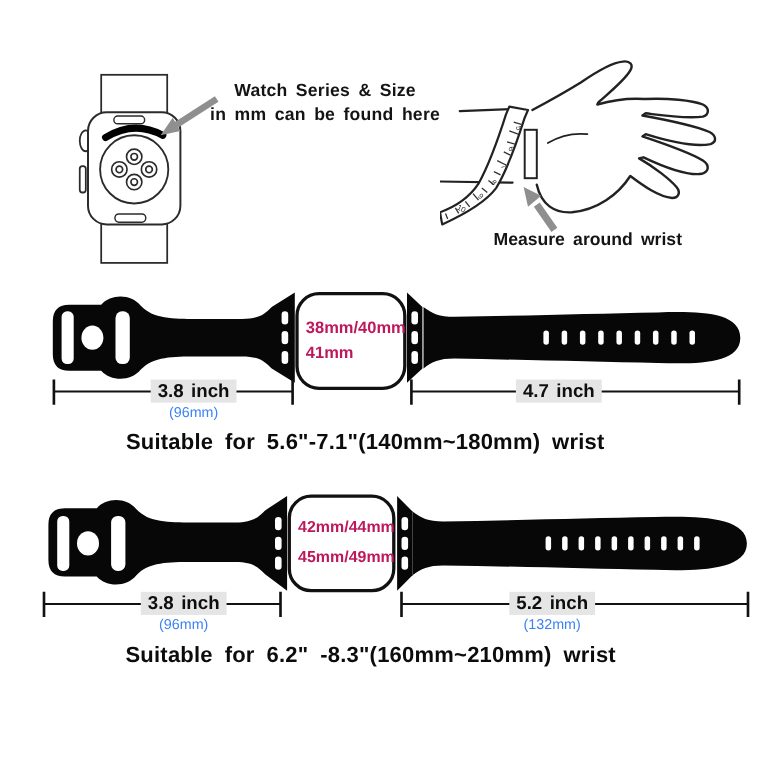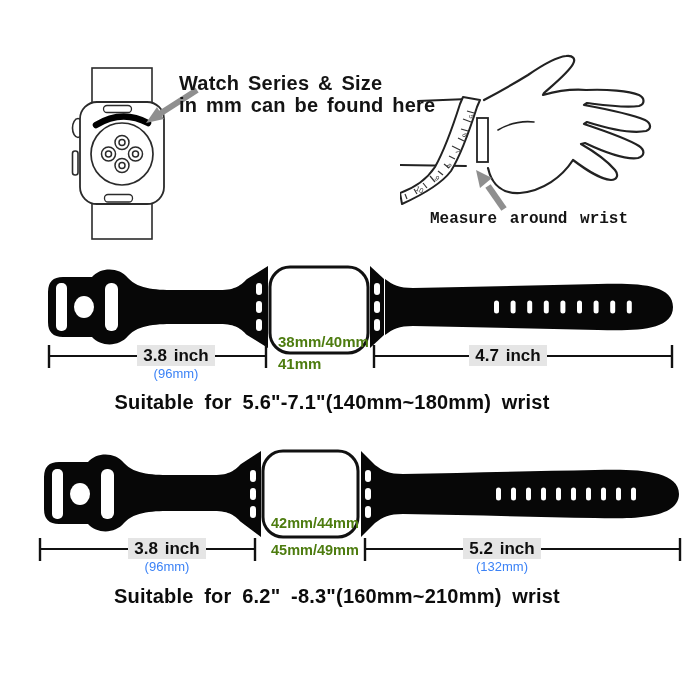--- a/index.html
+++ b/index.html
@@ -4,30 +4,30 @@
 <style>
   html,body{margin:0;padding:0;background:#fff;}
   .canvas{
     position:relative;width:700px;height:700px;background:#ffffff;
     font-family:"Liberation Sans","DejaVu Sans",sans-serif;color:#111;
     overflow:hidden;
   }
   .abs{position:absolute;}
   svg{display:block;}
   .note{
-    left:179px;top:72px;font-size:20px;font-weight:600;line-height:22px;
-    color:#141414;letter-spacing:.2px;word-spacing:3px;white-space:nowrap;
+    left:191px;top:72px;font-size:16px;font-weight:600;line-height:22px;
+    color:#141414;letter-spacing:.2px;word-spacing:3px;white-space:nowrap;text-align:center;
   }
   .measure-label{
-    left:430px;top:210px;width:190px;text-align:left;
-    font-size:16px;font-weight:600;color:#141414;word-spacing:3px;white-space:nowrap;font-family:Liberation Mono, monospace;
+    left:430px;top:210px;width:190px;text-align:right;
+    font-size:16px;font-weight:600;color:#141414;word-spacing:3px;white-space:nowrap;
   }
   .case-text{
     display:flex;flex-direction:column;justify-content:center;
-    font-weight:700;color:#4d7c0f;padding-left:8px;box-sizing:border-box;margin-top:43px;
+    font-weight:700;color:#be185d;padding-left:8px;box-sizing:border-box;
   }
   .case-text.c1{left:270px;top:267px;width:98px;height:86px;font-size:15px;line-height:22px;}
   .case-text.c2{left:263px;top:451px;width:78px;height:86px;font-size:14.5px;line-height:27px;}
   .dim{text-align:center;line-height:21px;white-space:nowrap;}
   .dim .main{
     display:inline-block;background:#e5e5e5;padding:0 6px;
     font-size:17px;font-weight:600;color:#0e0e0e;word-spacing:2px;
   }
   .dim .sub{display:block;font-size:13px;font-weight:500;color:#3b82f6;line-height:15px;}
   .d1a{left:49px;top:345px;width:254px;}

